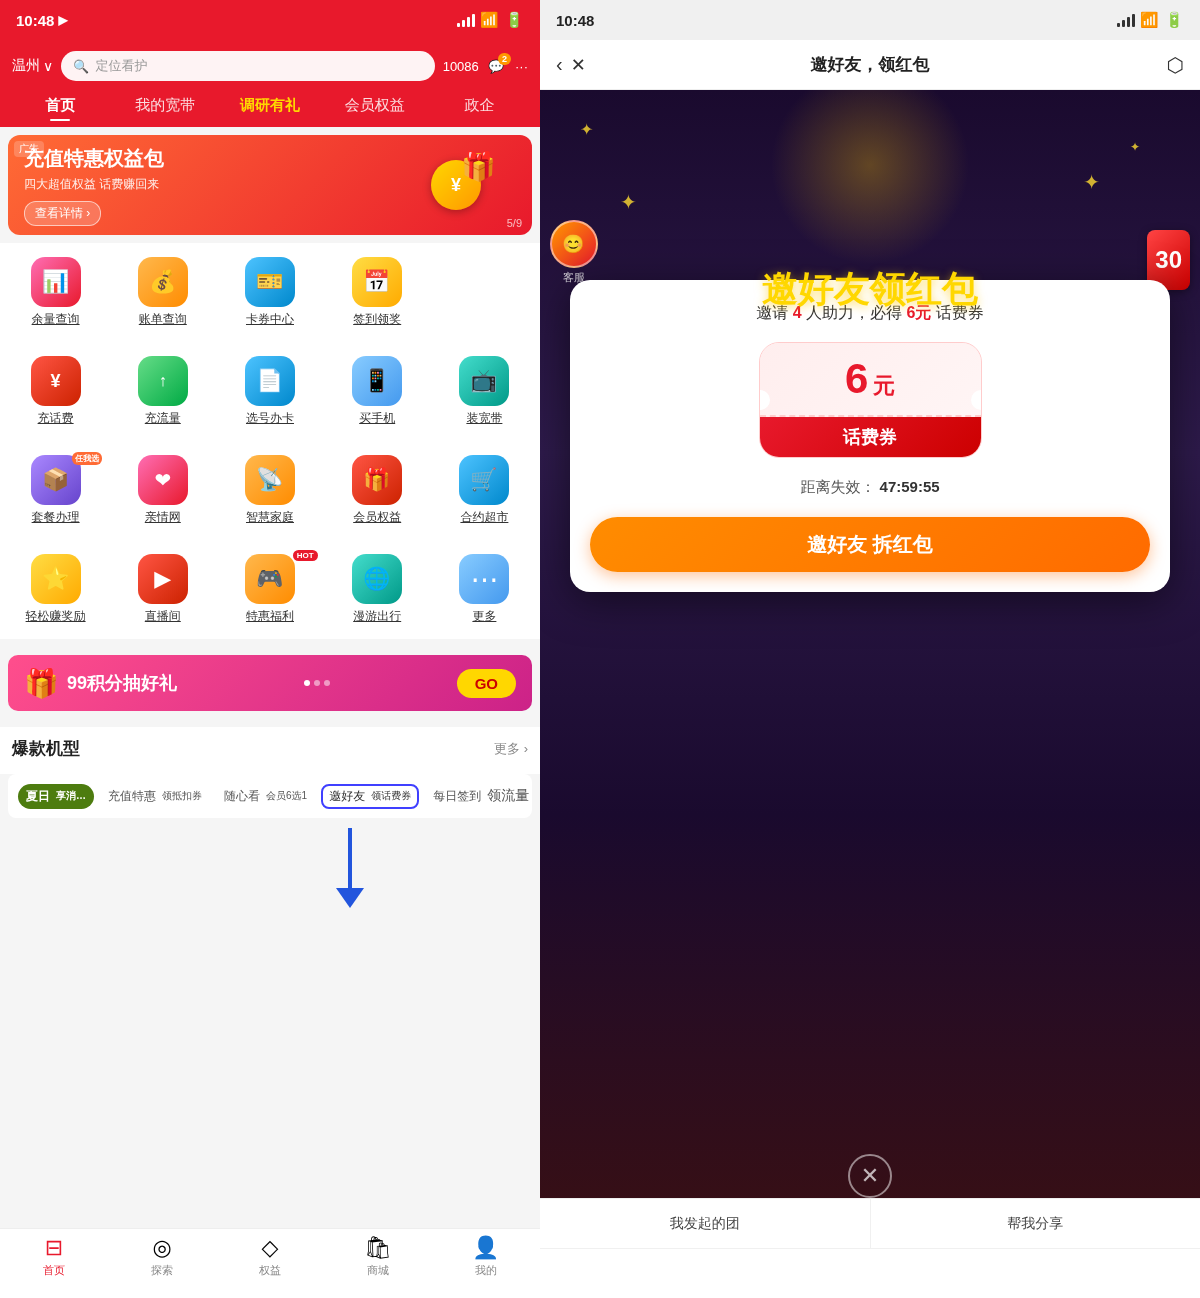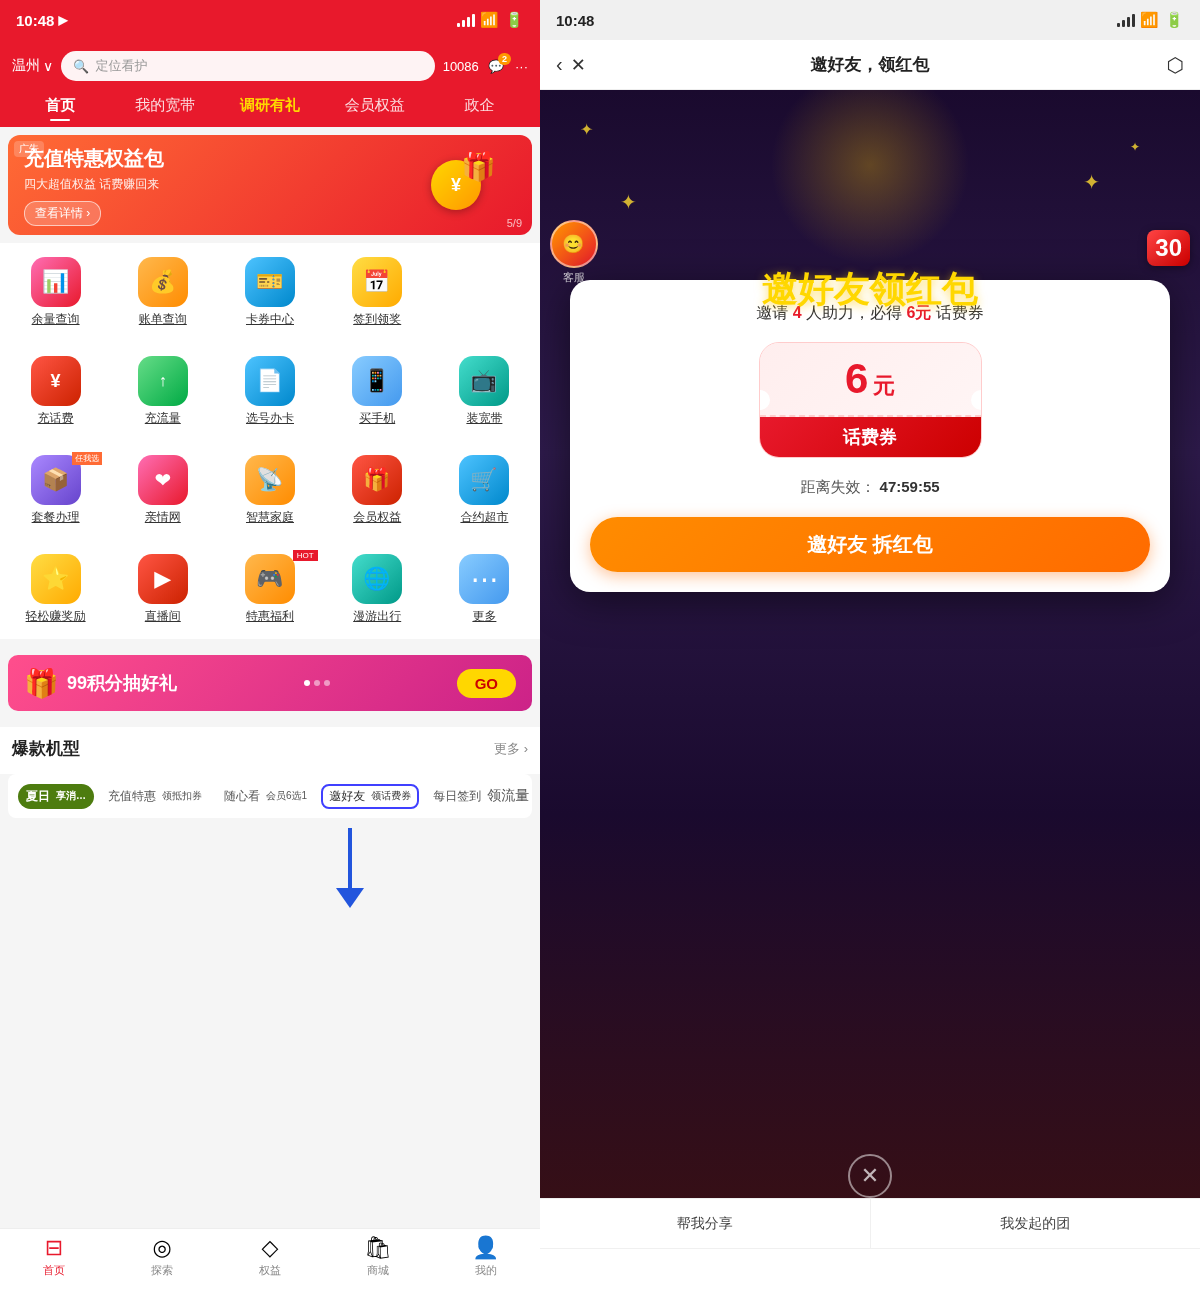--- a/index.html
+++ b/index.html
@@ -131,22 +131,22 @@
       position: relative;
     }
     .icon-circle {
       width: 50px; height: 50px; border-radius: 14px;
       display: flex; align-items: center; justify-content: center;
       font-size: 22px;
     }
     .icon-label { font-size: 12px; color: #333; text-align: center; text-decoration: underline; }
     .icon-tag {
       position: absolute; top: 3px; right: 5px;
-      background: #ff6b35; color: white; border-radius: 0;
-      font-size: 9px; padding: 1px 4px; font-weight: normal;
+      background: #ff6b35; color: white; border-radius: 6px;
+      font-size: 9px; padding: 1px 4px; font-weight: bold;
     }
 
     
     .section-divider { height: 8px; background: #f5f5f5; }
 
     
     .banner2 {
       margin: 8px;
       background: linear-gradient(135deg, #ff4e8c, #cc2288);
       border-radius: 10px;
@@ -296,21 +296,21 @@
     }
     .avatar-label { color: rgba(255,255,255,0.8); font-size: 11px; margin-top: 2px; }
 
     
     .thirty-badge {
       position: absolute;
       right: 10px;
       top: 140px;
       background: linear-gradient(135deg, #ff4444, #cc0000);
       border-radius: 8px;
-      padding: 4px 8px;
+      padding: 16px 8px;
       color: white; font-size: 24px; font-weight: bold;
       box-shadow: 0 2px 8px rgba(0,0,0,0.4);
     }
 
     
     .modal-card {
       position: absolute;
       top: 190px;
       left: 30px;
       right: 30px;
@@ -804,23 +804,23 @@
         <div class="invite-btn">邀好友 拆红包</div>
       </div>
 
       <div class="close-circle">
         <span>✕</span>
       </div>
 
       <div class="bottom-sections">
         <div class="bottom-row">
           <div class="bottom-col">
+            <span>我发起的团</span>
+          </div>
+          <div class="bottom-col">
             <span>帮我分享</span>
           </div>
-          <div class="bottom-col">
-            <span>我发起的团</span>
-          </div>
         </div>
       </div>
 
     </div>
   </div>
 </div>
 
 </body></html>

